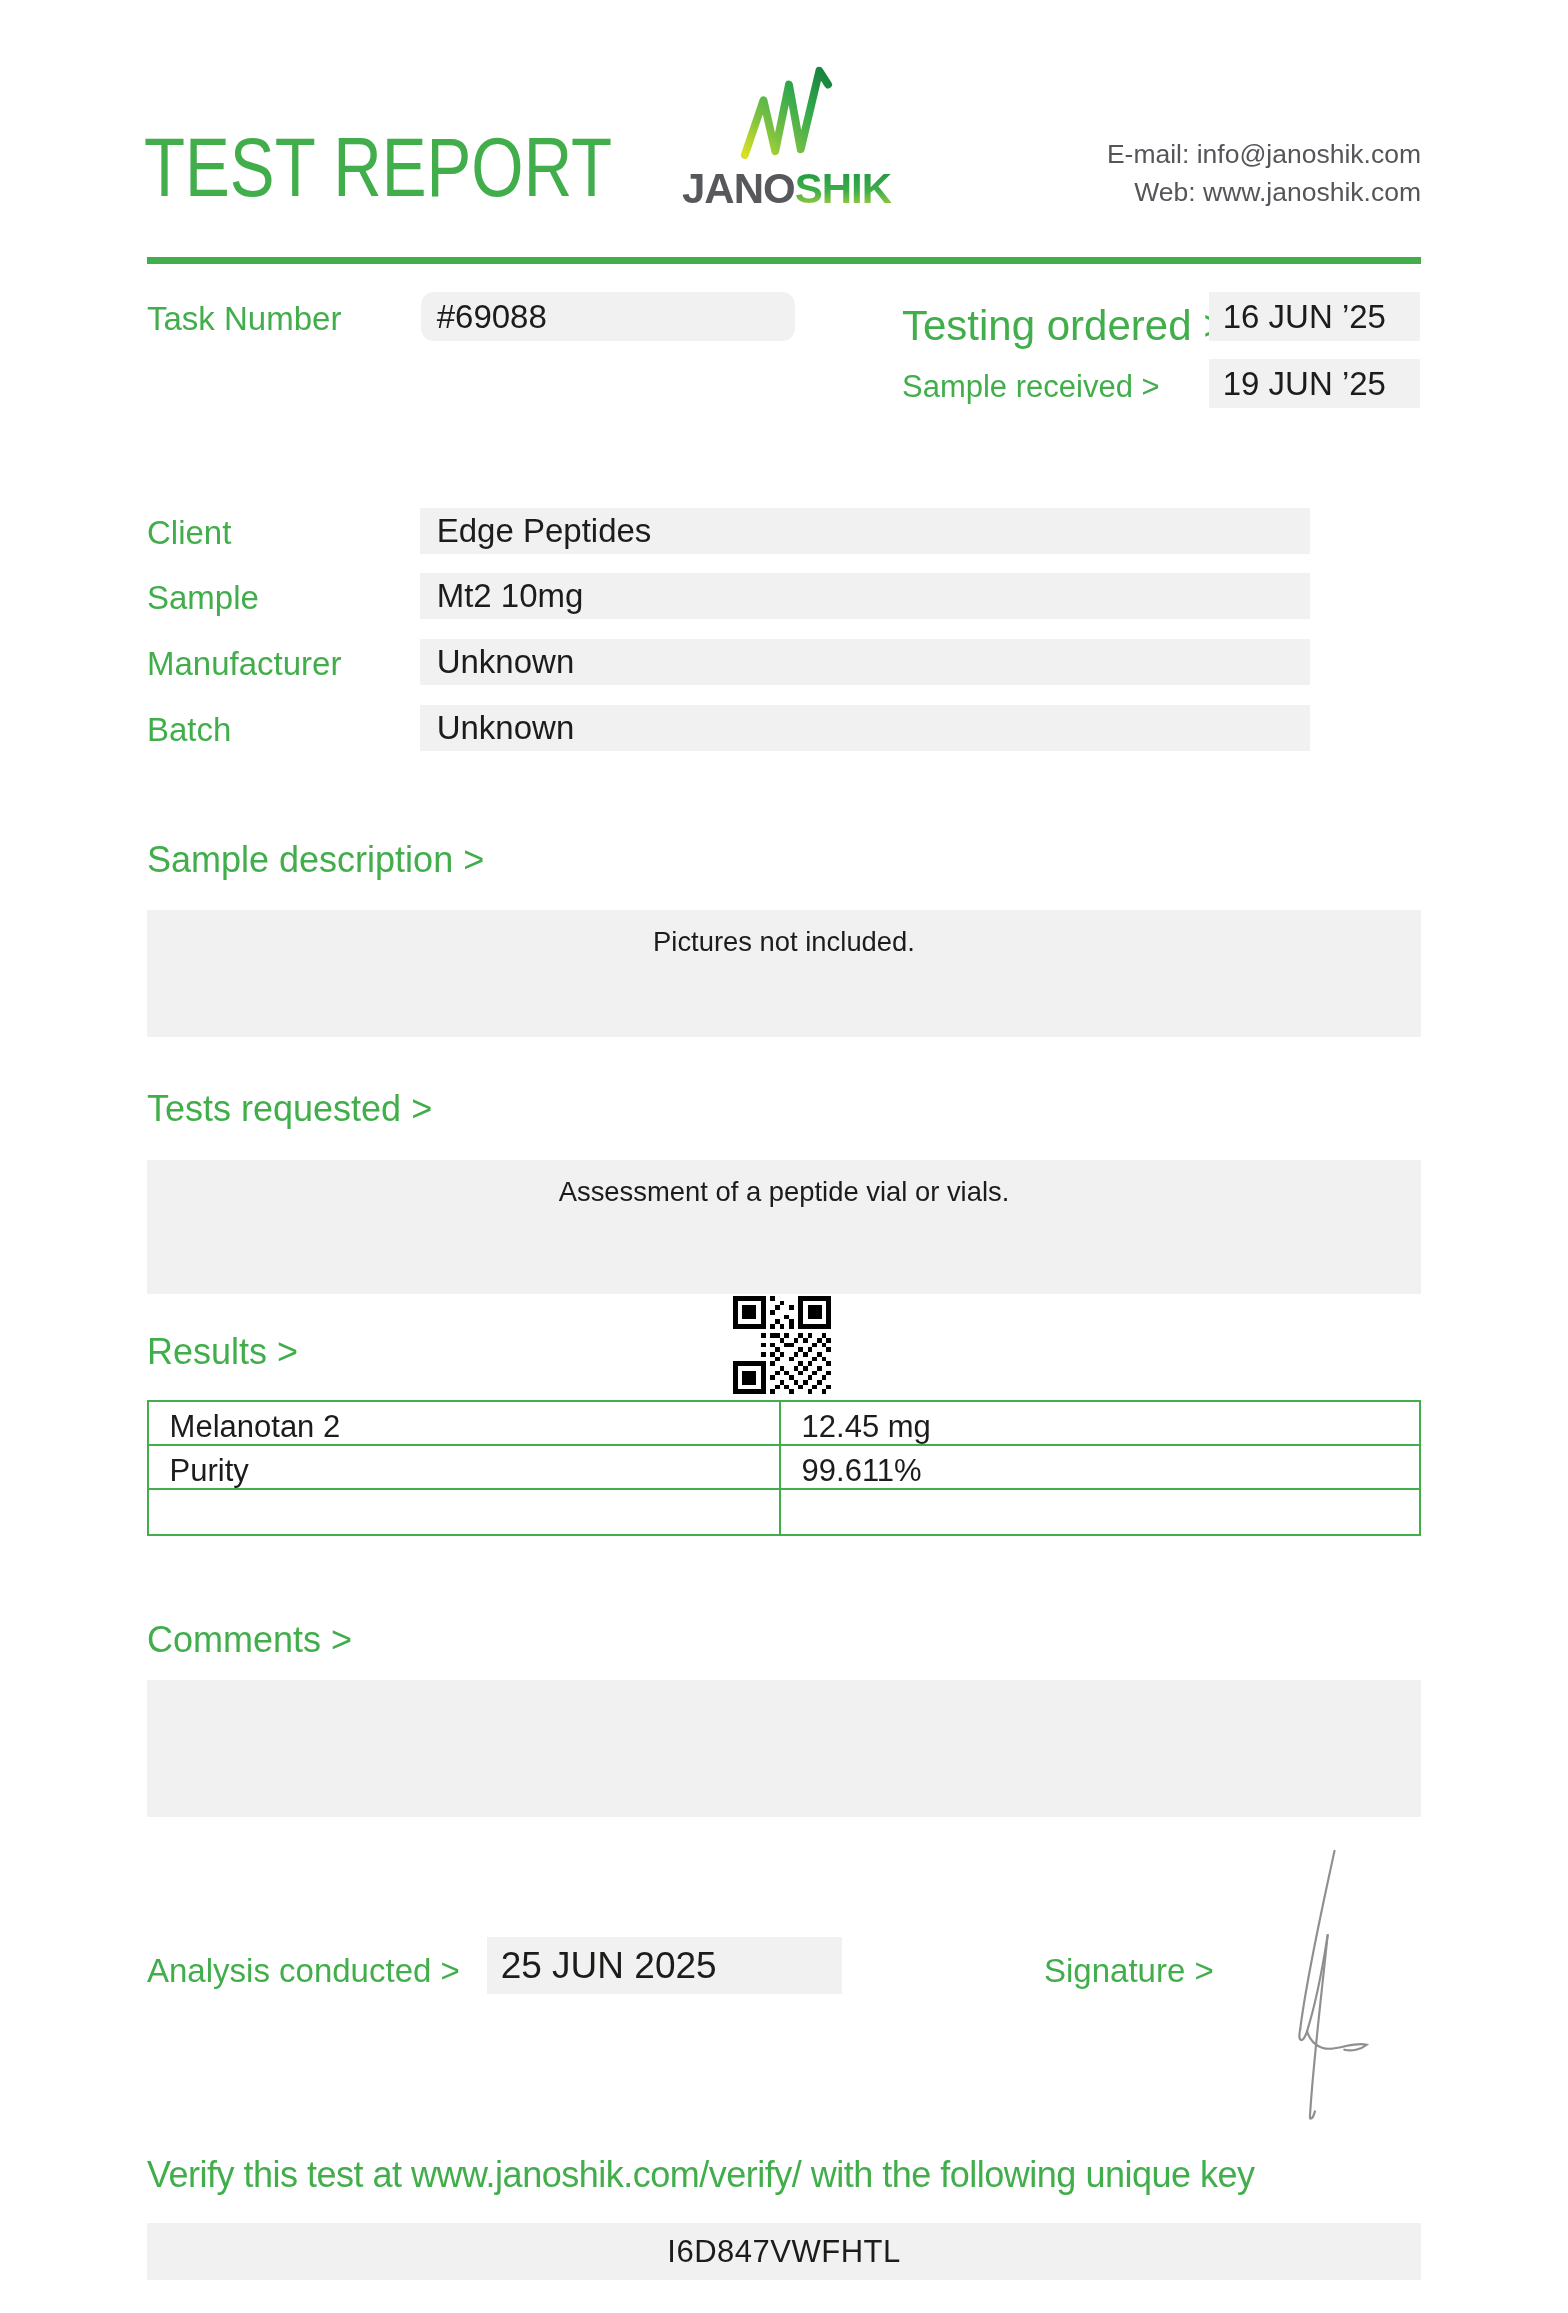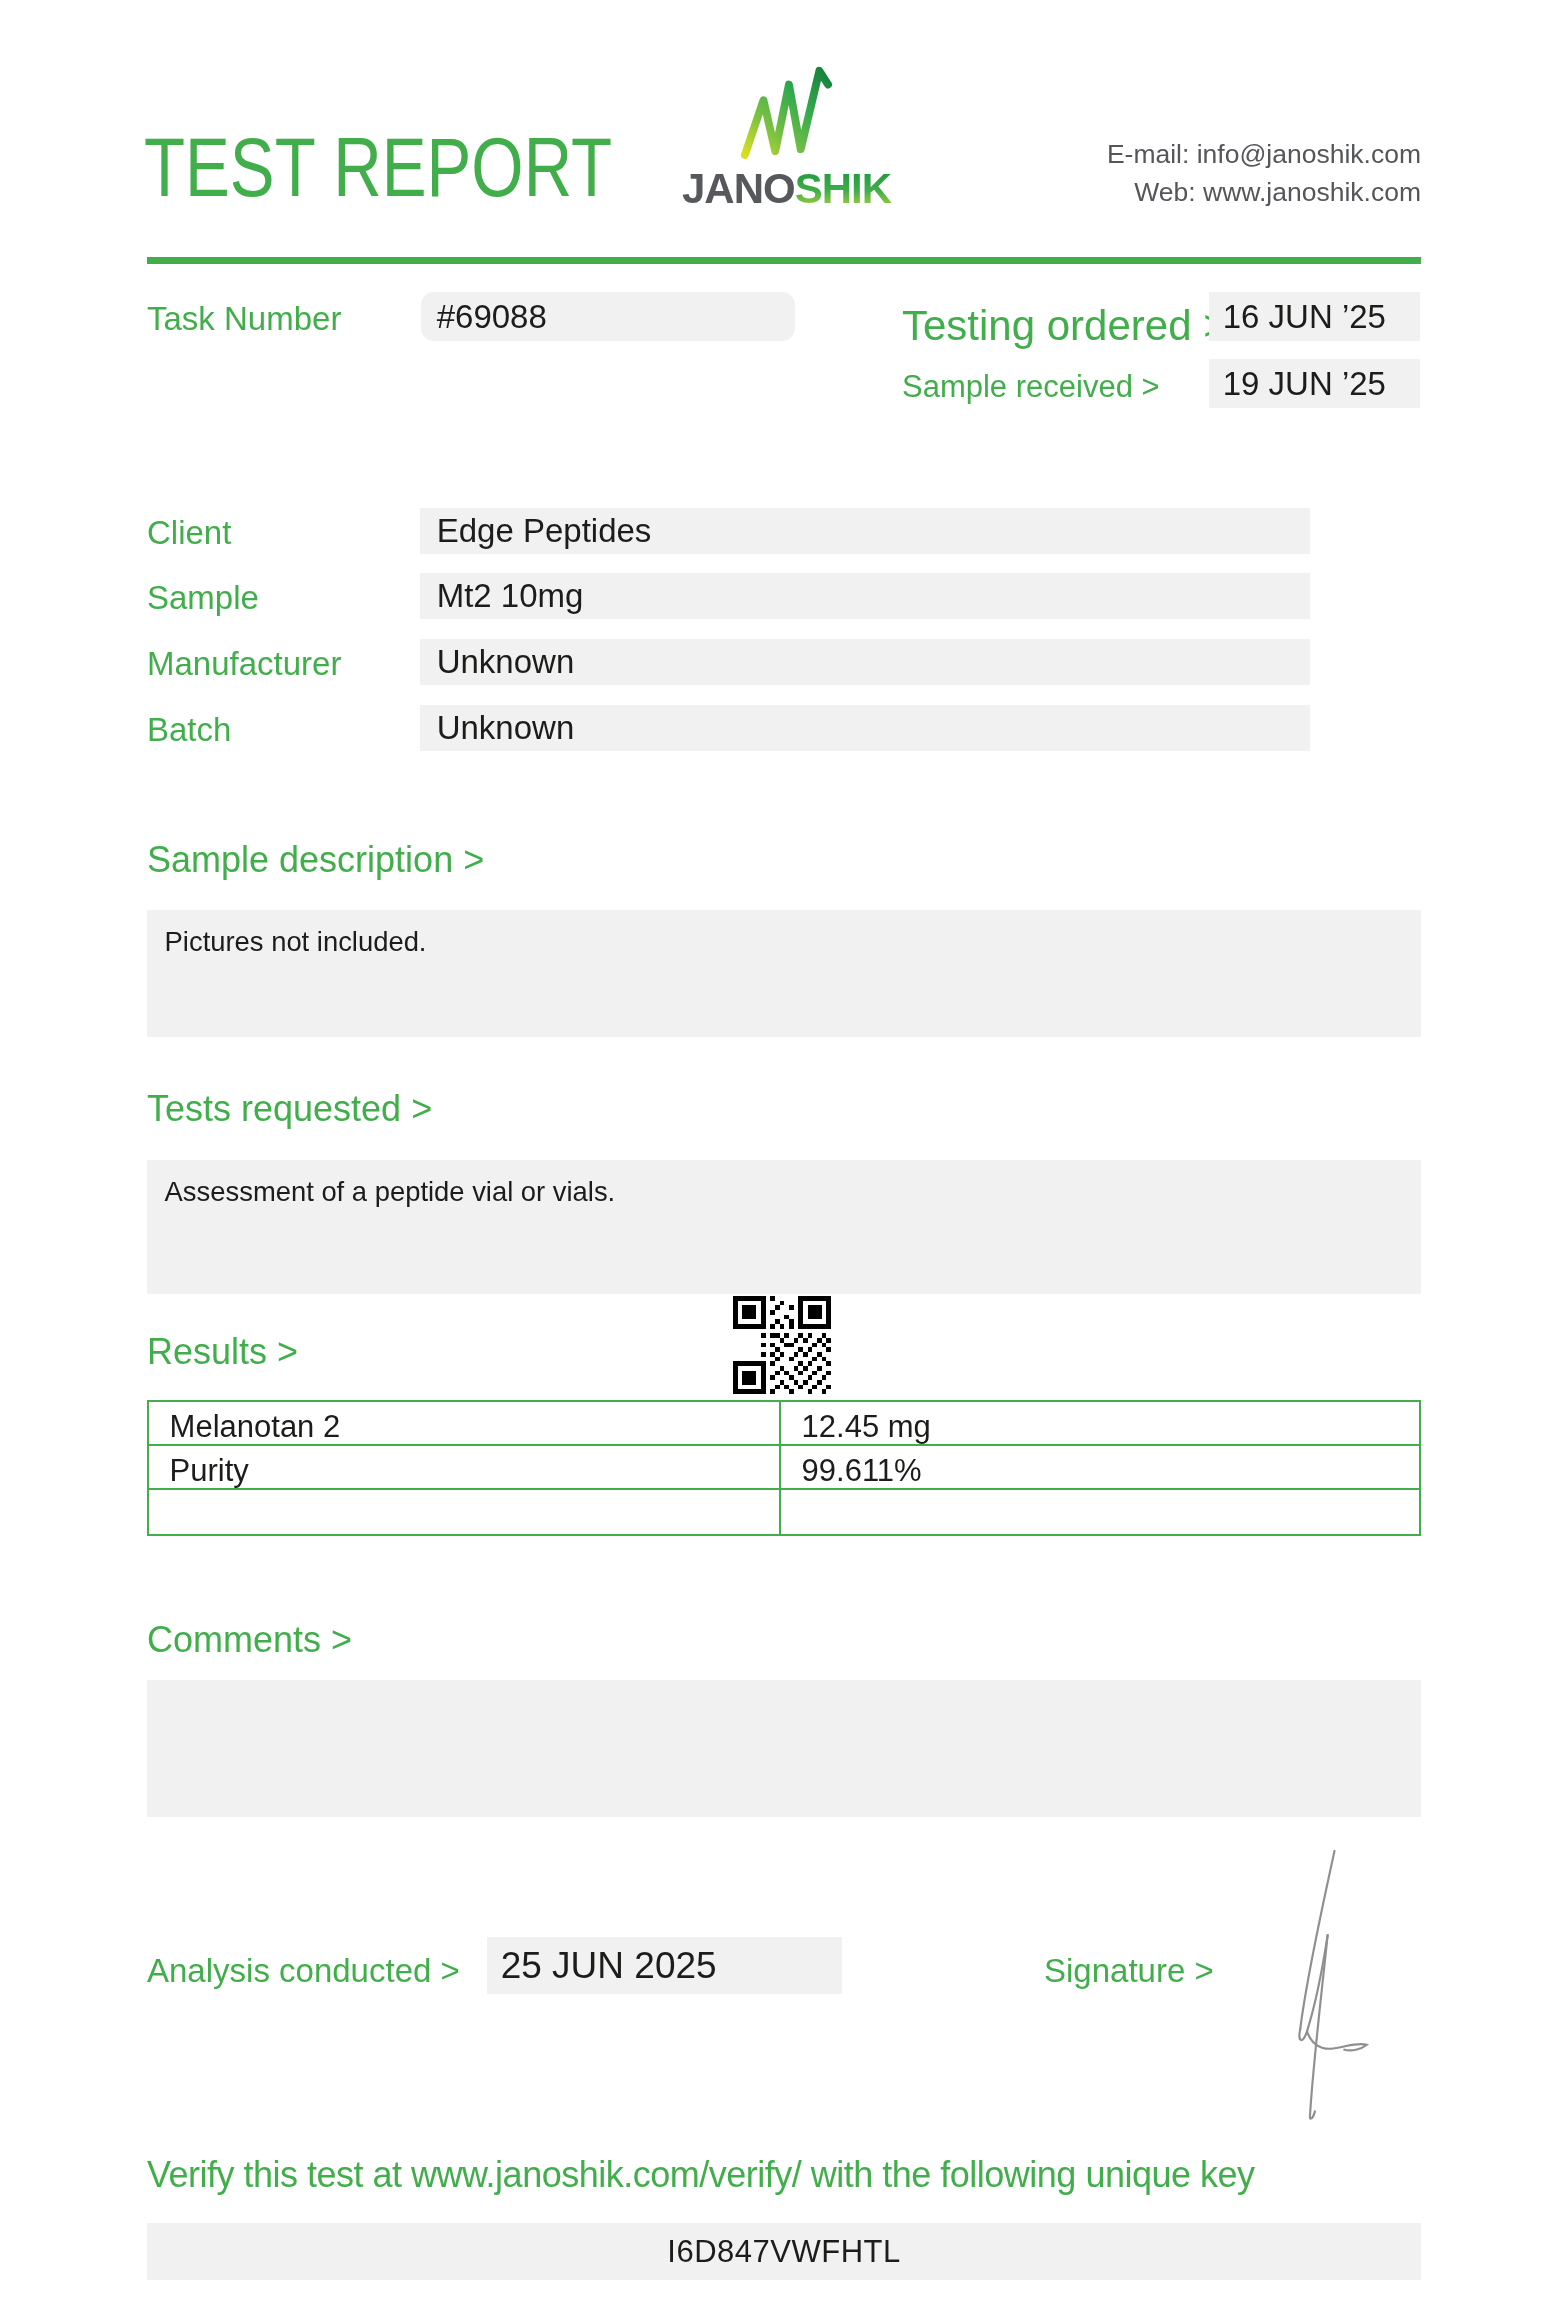--- a/index.html
+++ b/index.html
@@ -32,21 +32,21 @@
   .ordered-box{left:1209px;top:292px;width:211px;height:49px;line-height:49px;padding-left:13.7px;}
   .received-label{left:902px;top:369px;font-size:31px;}
   .received-box{left:1209px;top:359px;width:211px;height:49px;line-height:49px;padding-left:13.7px;}
 
   
   .field-label{left:147px;}
   .field-box{left:420px;width:890px;height:46px;line-height:46px;padding-left:16.7px;}
 
   
   .section-h{position:absolute;left:147px;color:var(--green);font-size:36px;white-space:nowrap;}
-  .bigbox{position:absolute;left:147px;width:1274px;background:var(--box_bg);font-size:27.4px;color:var(--ink);padding:15.7px 17.6px;}
+  .bigbox{position:absolute;left:147px;width:1274px;background:var(--box_bg);font-size:27.4px;color:var(--ink);padding:15.7px 17.6px;text-align:center;}
 
   
   .qr{position:absolute;left:733px;top:1296px;width:98px;height:98px;}
 
   
   .results-table{position:absolute;left:147px;top:1400px;width:1274px;border:2.9px solid var(--green);background:#fff;}
   .r-row{display:flex;height:44px;border-bottom:2.9px solid var(--green);}
   .r-row:last-child{border-bottom:none;}
   .r-cell{font-size:31px;line-height:50px;padding-left:20.6px;white-space:nowrap;overflow:hidden;}
   .r-name{width:632px;border-right:2.9px solid var(--green);}

